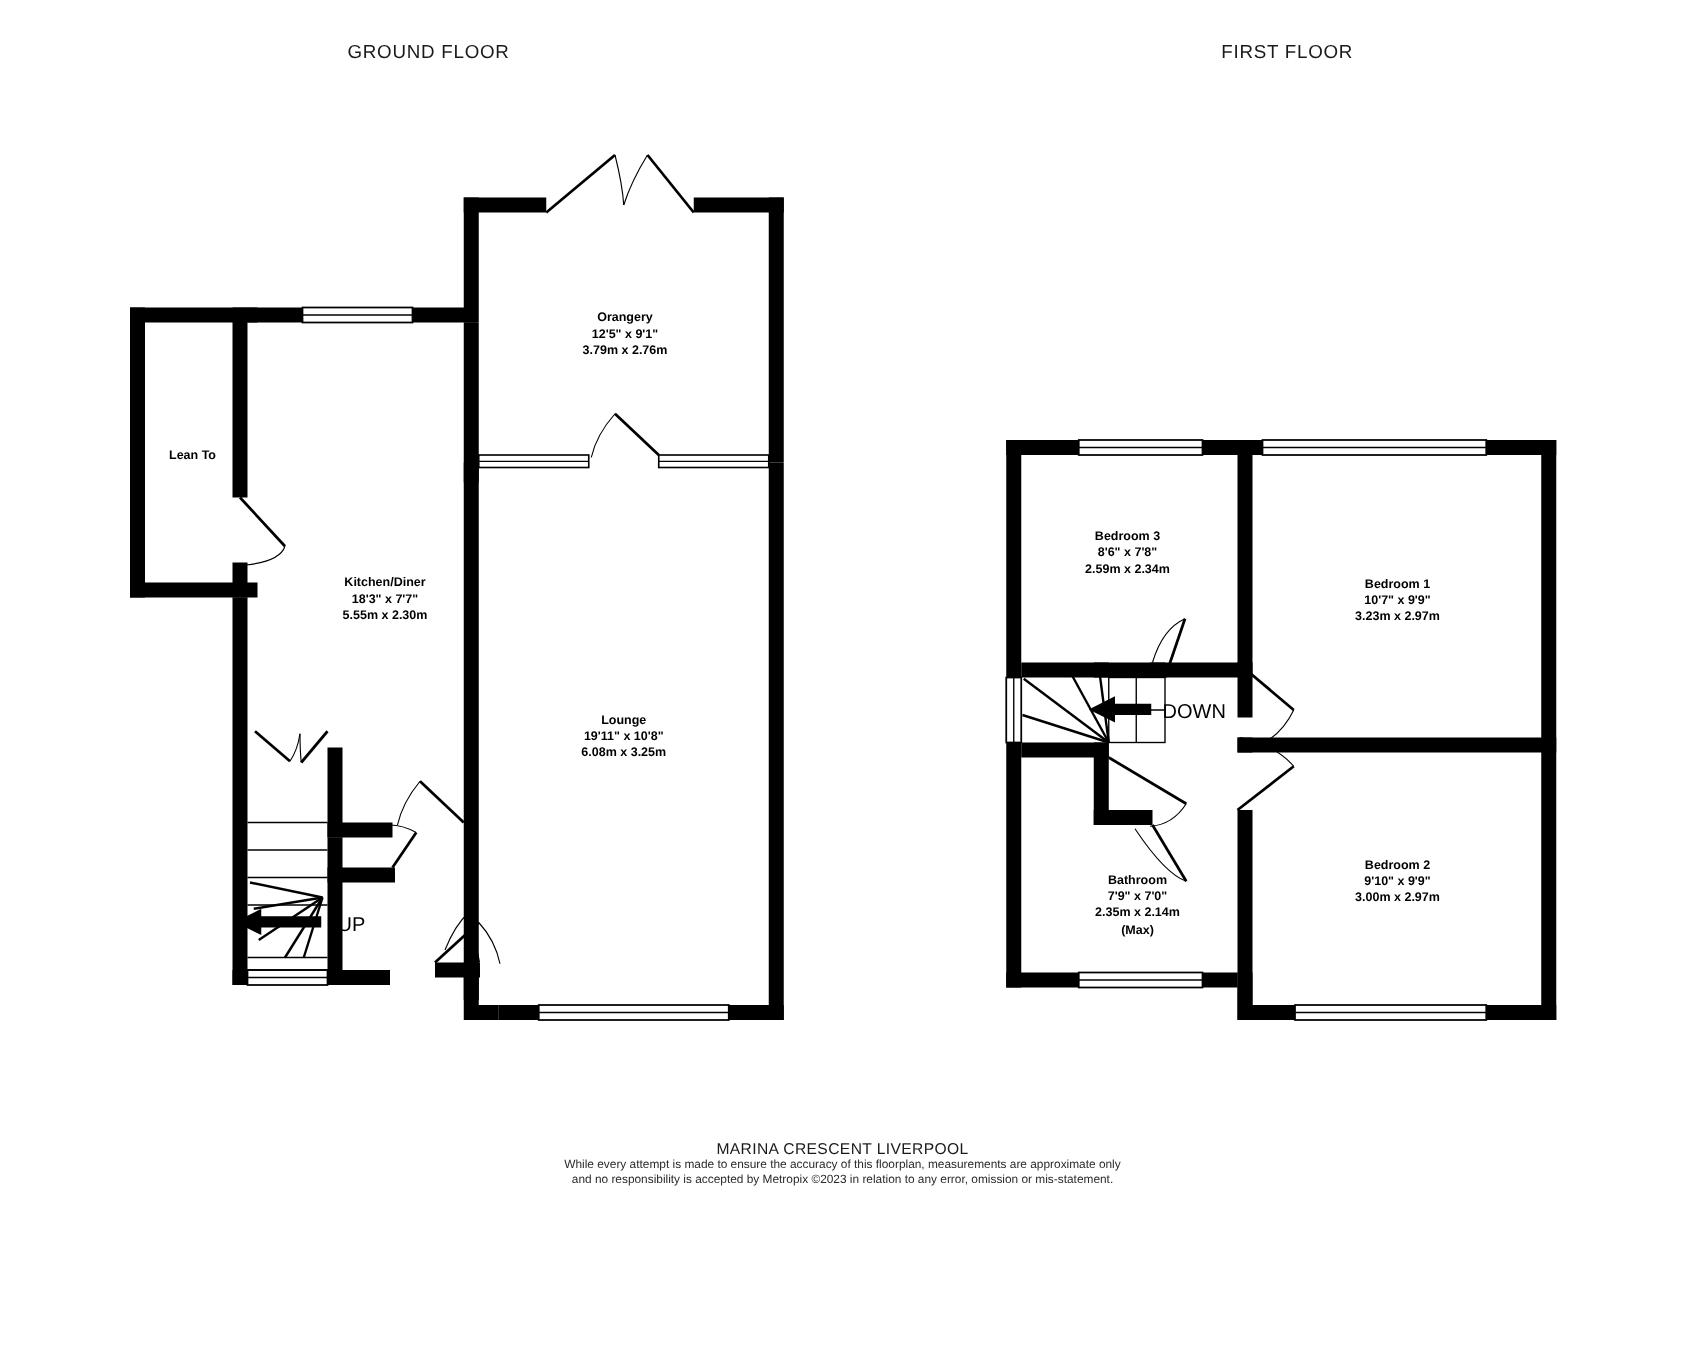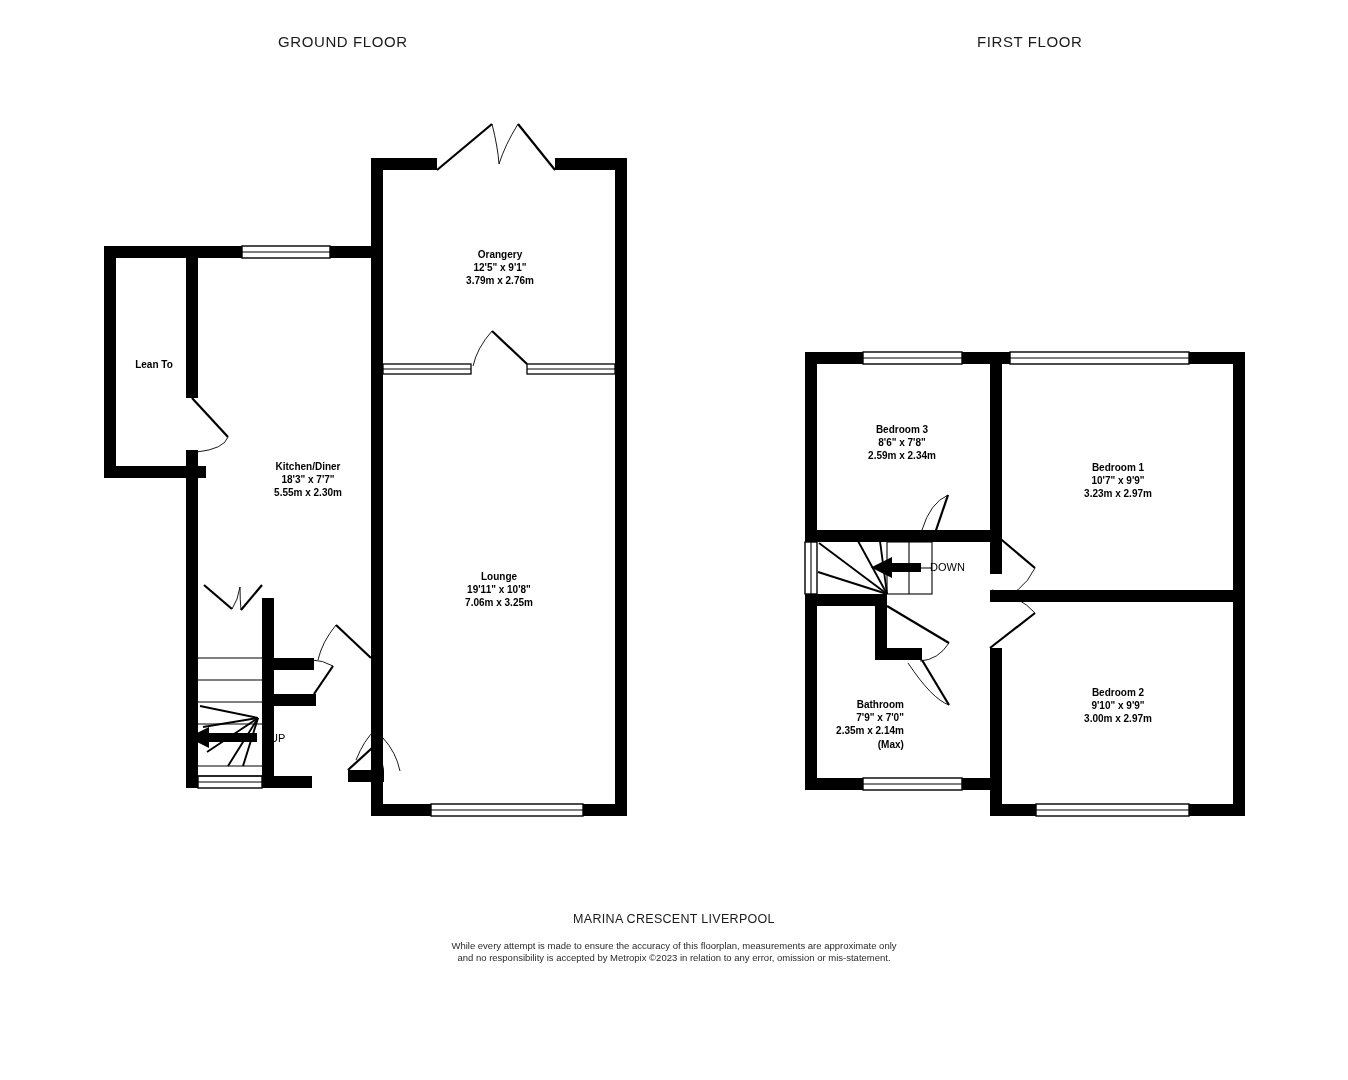--- a/index.html
+++ b/index.html
@@ -43,38 +43,37 @@
     white-space: nowrap;
     transform: translateX(-50%);
   }
   .room-label .rl-name { display: block; }
   .room-label .rl-imp  { display: block; }
   .room-label .rl-met  { display: block; }
   .room-label .rl-max  { display: block; }
 
   .dir-label {
     position: absolute;
-    font-size: 11px;
+    font-size: 16px;
     font-weight: normal;
     color: #000;
     white-space: nowrap;
   }
 
   #footer {
     position: absolute;
     left: 0;
     top: 912px;
     width: 1348px;
     text-align: center;
   }
   #footer .addr {
     font-size: 12.5px;
     letter-spacing: 0.3px;
     color: #1a1a1a;
-    margin-bottom: 14px;
   }
   #footer .area {
     font-size: 13px;
     color: #1a1a1a;
     margin-bottom: 10px;
   }
   #footer .disc {
     font-size: 9.5px;
     line-height: 11.8px;
     color: #2a2a2a;
@@ -248,21 +247,21 @@
 
   <div class="room-label" style="left:308px; top:460px;">
     <span class="rl-name">Kitchen/Diner</span>
     <span class="rl-imp">18'3"  x 7'7"</span>
     <span class="rl-met">5.55m  x 2.30m</span>
   </div>
 
   <div class="room-label" style="left:499px; top:570px;">
     <span class="rl-name">Lounge</span>
     <span class="rl-imp">19'11"  x 10'8"</span>
-    <span class="rl-met">7.06m  x 3.25m</span>
+    <span class="rl-met">6.08m  x 3.25m</span>
   </div>
 
   <div class="dir-label" style="left:270px; top:732px;">UP</div>
 
   <svg id="first-floor-svg" width="1348" height="880" viewBox="0 0 1348 880" style="position:absolute; left:0; top:0;">
 
     <g>
 
       <rect x="805" y="352" width="58" height="12" fill="#000"></rect>
       <rect x="962" y="352" width="48" height="12" fill="#000"></rect>
@@ -381,21 +380,21 @@
     <span class="rl-imp">10'7"  x 9'9"</span>
     <span class="rl-met">3.23m  x 2.97m</span>
   </div>
 
   <div class="room-label" style="left:1118px; top:686px;">
     <span class="rl-name">Bedroom 2</span>
     <span class="rl-imp">9'10"  x 9'9"</span>
     <span class="rl-met">3.00m  x 2.97m</span>
   </div>
 
-  <div class="room-label" style="left:870px; top:698px;text-align:right;">
+  <div class="room-label" style="left:910px; top:698px;">
     <span class="rl-name">Bathroom</span>
     <span class="rl-imp">7'9"  x 7'0"</span>
     <span class="rl-met">2.35m  x 2.14m</span>
     <span class="rl-max">(Max)</span>
   </div>
 
   <div class="dir-label" style="left:930px; top:561px;">DOWN</div>
 
   <div id="footer">
     <div class="addr">MARINA CRESCENT LIVERPOOL</div>

